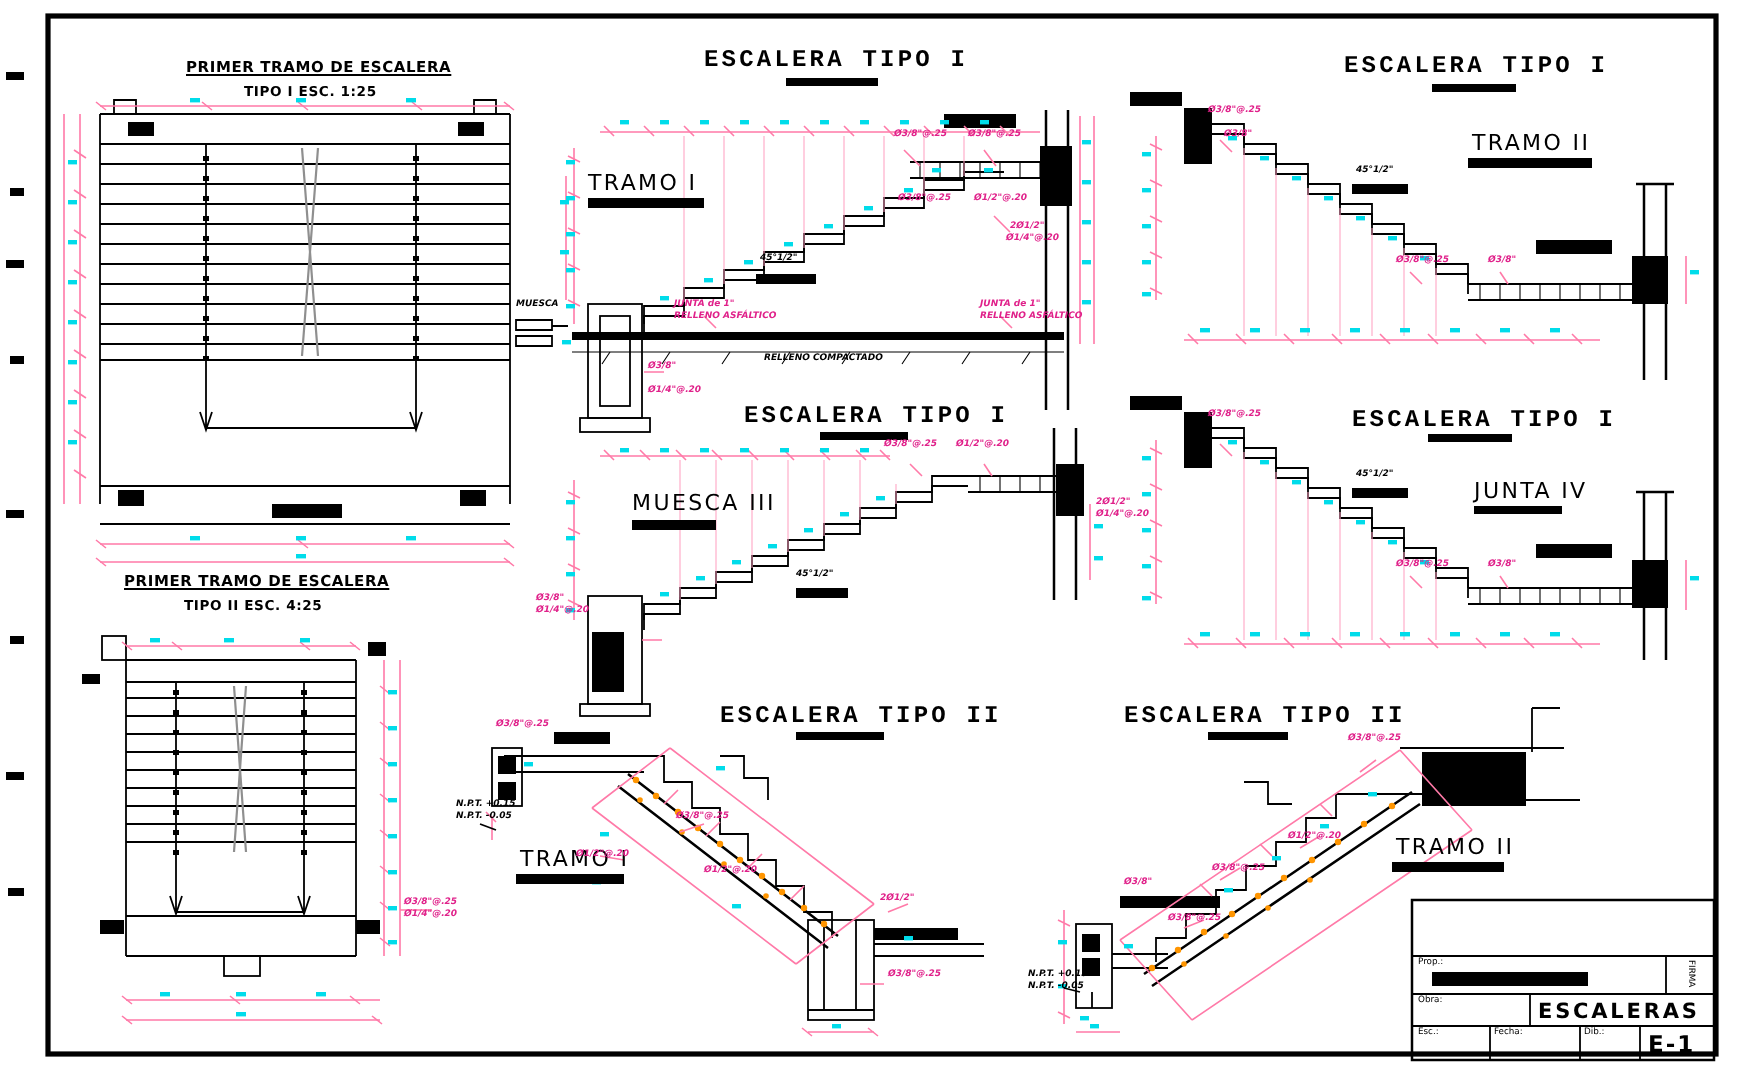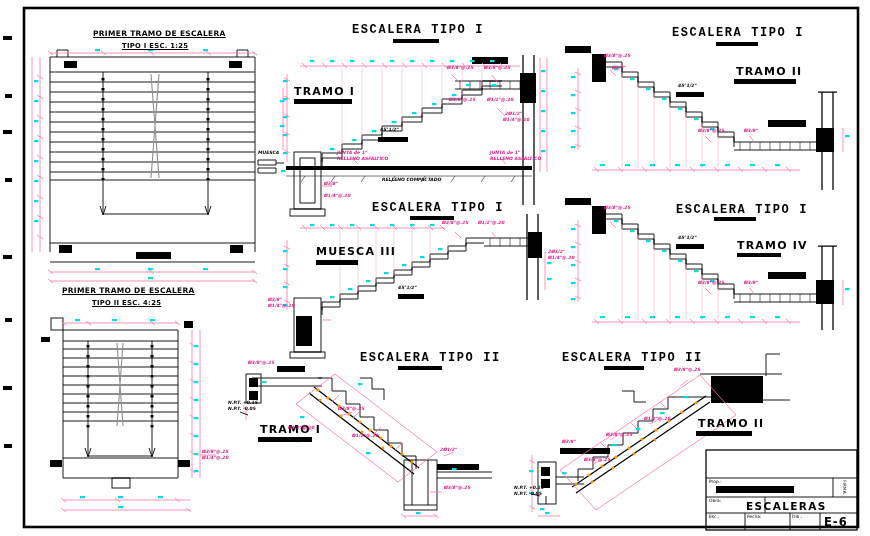--- a/index.html
+++ b/index.html
@@ -12,23 +12,23 @@
   .k2{stroke:#000;stroke-width:1.25;fill:none}
   .g{stroke:#8f8f8f;stroke-width:1.1;fill:none}
   .pk{stroke:#ff7aa8;stroke-width:.8;fill:none}
   .pkt{stroke:#ff9dbf;stroke-width:.5;fill:none}
   .cy{fill:#00dcea}
   .bk{fill:#000}
   .od{fill:#ff9500}
   .dash3{stroke:#000;stroke-width:3;stroke-dasharray:2.5 7.5;fill:none}
   .t{position:absolute;color:#000;white-space:nowrap;line-height:1;}
   .title{font-weight:bold;font-size:12px;letter-spacing:1.6px;font-family:Liberation Mono, monospace;}
-  .tramo{font-weight:bold;font-size:11px;letter-spacing:1.2px;text-align:right;}
+  .tramo{font-weight:normal;font-size:11px;letter-spacing:1.2px;text-align:right;}
   .ptitle{font-weight:bold;font-size:7.5px;letter-spacing:.3px;text-decoration:underline;}
-  .ptitle2{font-weight:bold;font-size:6.8px;letter-spacing:.3px;text-decoration:underline;}
+  .ptitle2{font-weight:bold;font-size:6.8px;letter-spacing:.3px;}
   .ann{position:absolute;font-size:4.5px;color:#e0218a;white-space:nowrap;line-height:1;font-weight:bold;}
   .annb{position:absolute;font-size:4.5px;color:#000;white-space:nowrap;line-height:1;font-weight:bold;}
   .tbs{position:absolute;font-size:4.4px;color:#000;white-space:nowrap;line-height:1;}
   .tbv{position:absolute;font-size:4.4px;color:#000;writing-mode:vertical-rl;line-height:1;}
   .tbtitle{position:absolute;font-weight:bold;font-size:10.5px;letter-spacing:1.4px;color:#000;}
   .tbcode{position:absolute;font-weight:bold;font-size:11.5px;letter-spacing:1px;color:#000;}
 </style>
 </head>
 <body>
 
@@ -408,21 +408,21 @@
 <div class="t ptitle" style="left:62px;top:287px">PRIMER TRAMO DE ESCALERA</div>
 <div class="t ptitle2" style="left:92px;top:300px">TIPO II  ESC. 4:25</div>
 
 <div class="t title" style="left:352px;top:24px">ESCALERA TIPO I</div>
 <div class="t tramo" style="left:294px;top:86px">TRAMO I</div>
 <div class="t title" style="left:672px;top:27px">ESCALERA TIPO I</div>
 <div class="t tramo" style="left:736px;top:66px">TRAMO II</div>
 <div class="t title" style="left:372px;top:202px">ESCALERA TIPO I</div>
 <div class="t tramo" style="left:316px;top:246px">MUESCA III</div>
 <div class="t title" style="left:676px;top:204px">ESCALERA TIPO I</div>
-<div class="t tramo" style="left:737px;top:240px">TRAMO IV</div>
+<div class="t tramo" style="left:737px;top:240px">JUNTA IV</div>
 <div class="t title" style="left:360px;top:352px">ESCALERA TIPO II</div>
 <div class="t tramo" style="left:260px;top:424px">TRAMO I</div>
 <div class="t title" style="left:562px;top:352px">ESCALERA TIPO II</div>
 <div class="t tramo" style="left:698px;top:418px">TRAMO II</div>
 
 <i class="ann" style="left:447px;top:66px">Ø3/8"@.25</i>
 <i class="ann" style="left:484px;top:66px">Ø3/8"@.25</i>
 <i class="ann" style="left:449px;top:98px">Ø3/8"@.25</i>
 <i class="ann" style="left:487px;top:98px">Ø1/2"@.20</i>
 <i class="ann" style="left:505px;top:112px">2Ø1/2"</i>
@@ -470,16 +470,16 @@
 <i class="annb" style="left:228px;top:407px">N.P.T. -0.05</i>
 <i class="annb" style="left:514px;top:486px">N.P.T. +0.15</i>
 <i class="annb" style="left:514px;top:492px">N.P.T. -0.05</i>
 
 <span class="tbs" style="left:709px;top:480px">Prop.:</span>
 <span class="tbv" style="left:842px;top:480px">FIRMA</span>
 <span class="tbs" style="left:709px;top:499px">Obra:</span>
 <span class="tbs" style="left:709px;top:515px">Esc.:</span>
 <span class="tbs" style="left:747px;top:515px">Fecha:</span>
 <span class="tbs" style="left:792px;top:515px">Dib.:</span>
-<span class="tbtitle" style="left:746px;top:500px">ESCALERAS</span>
-<span class="tbcode" style="left:824px;top:515px">E-6</span>
+<span class="tbtitle" style="left:769px;top:500px">ESCALERAS</span>
+<span class="tbcode" style="left:824px;top:515px">E-1</span>
 
 </div>
 
 </body></html>

